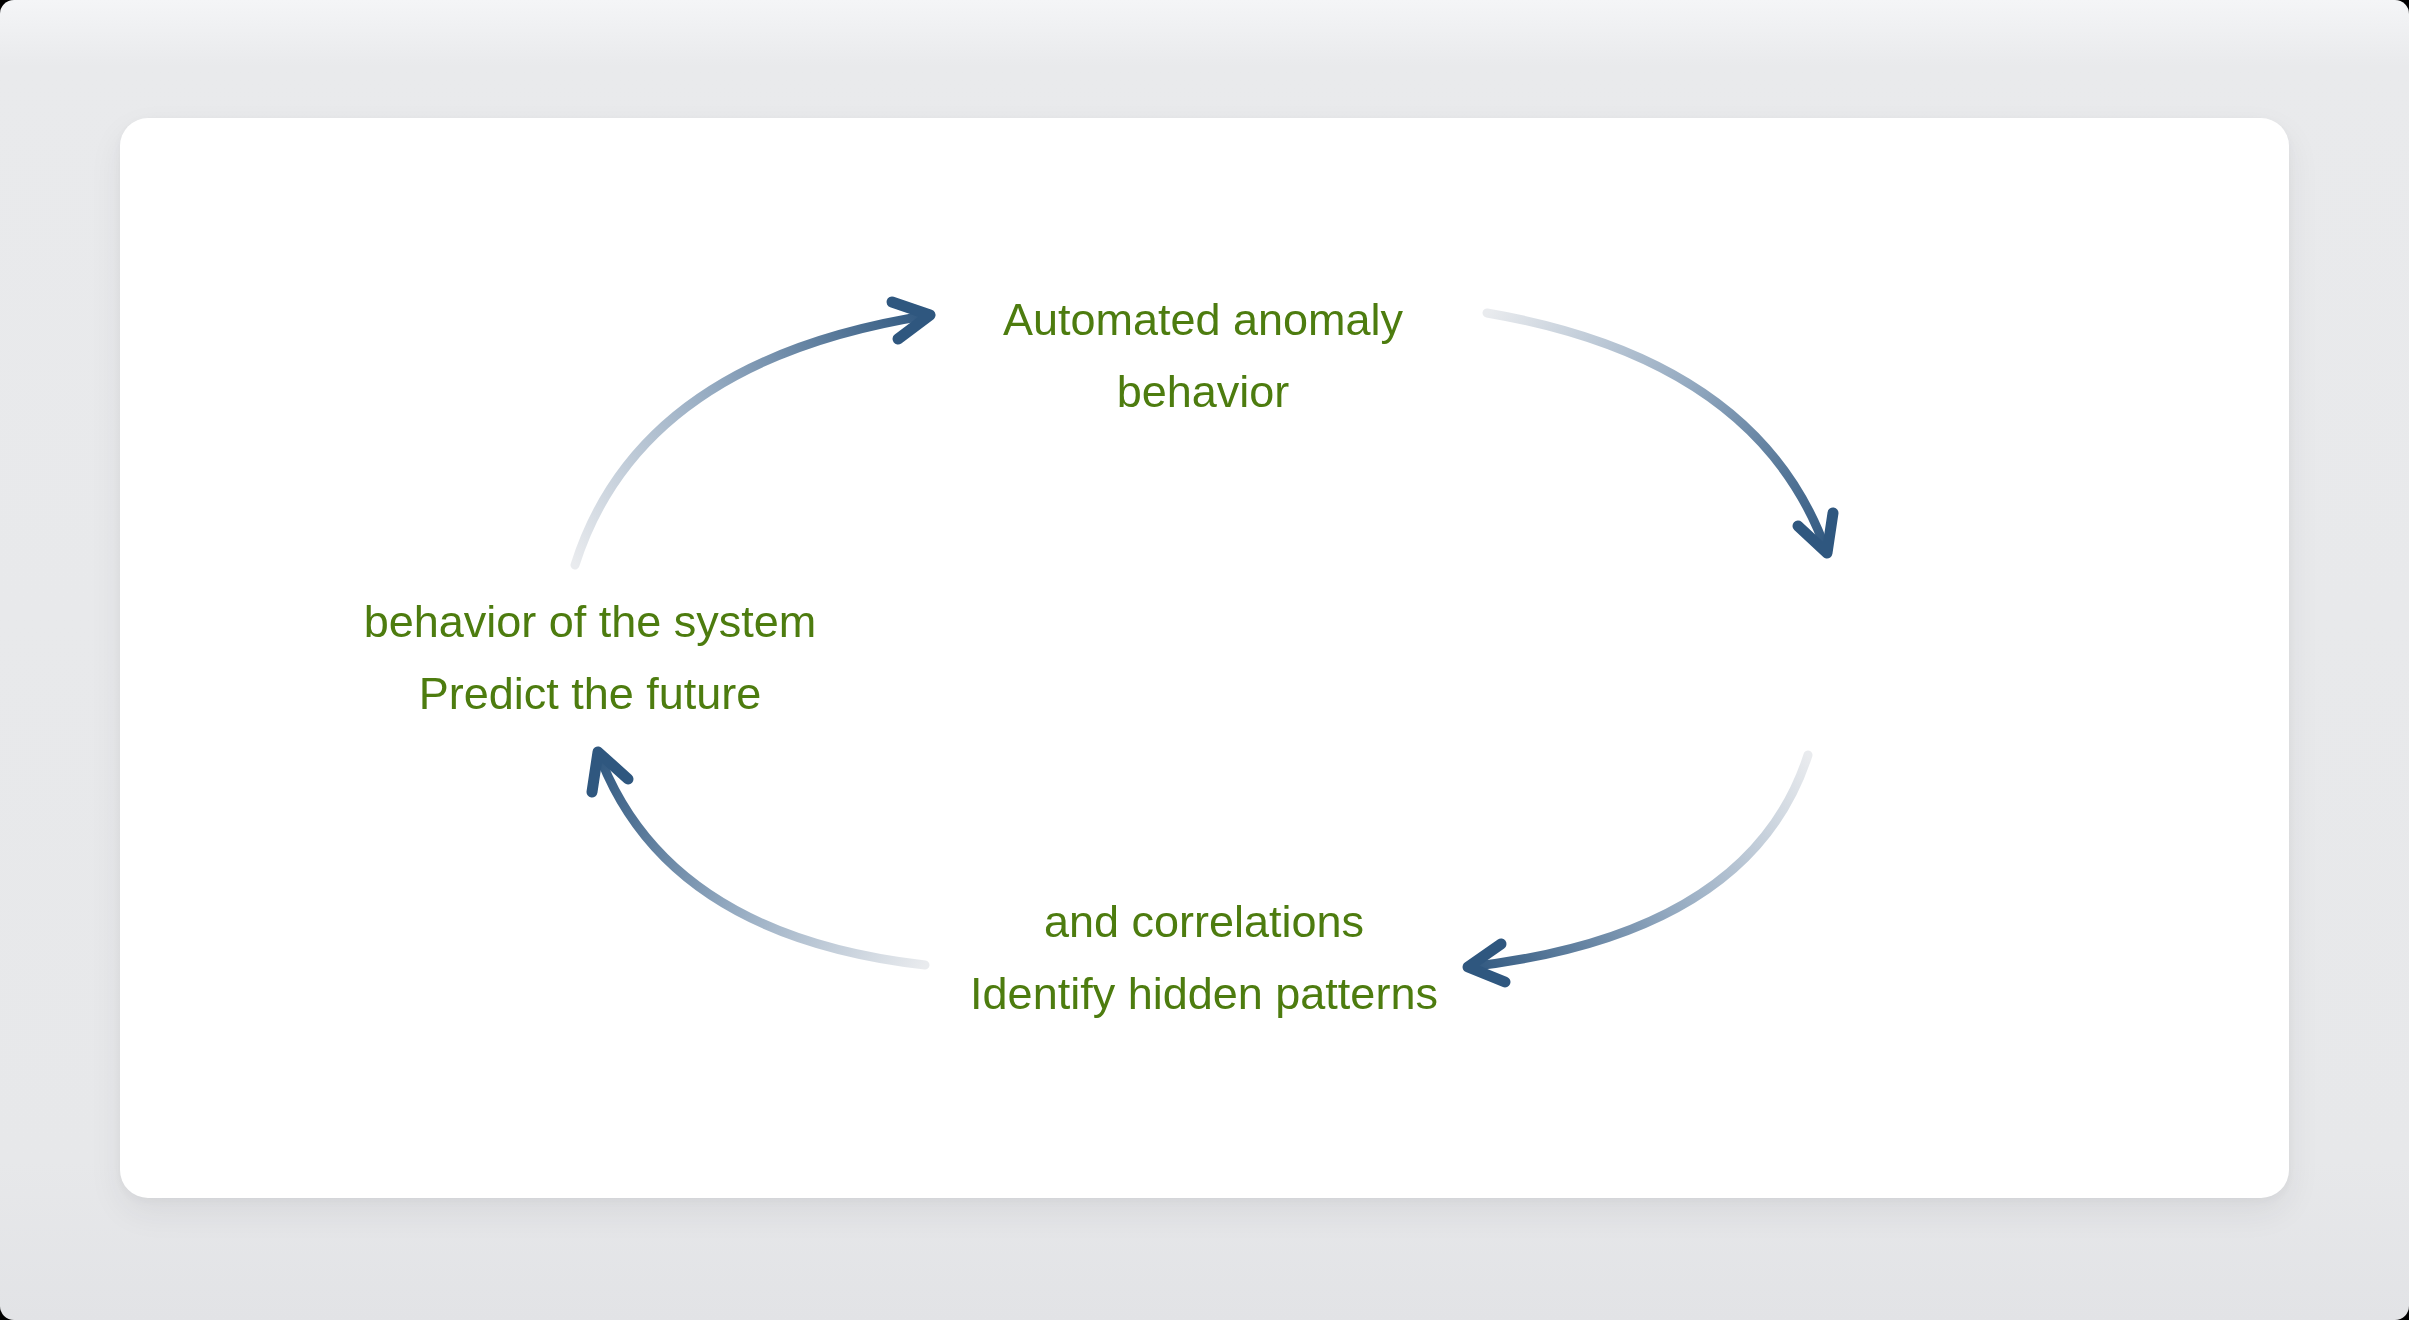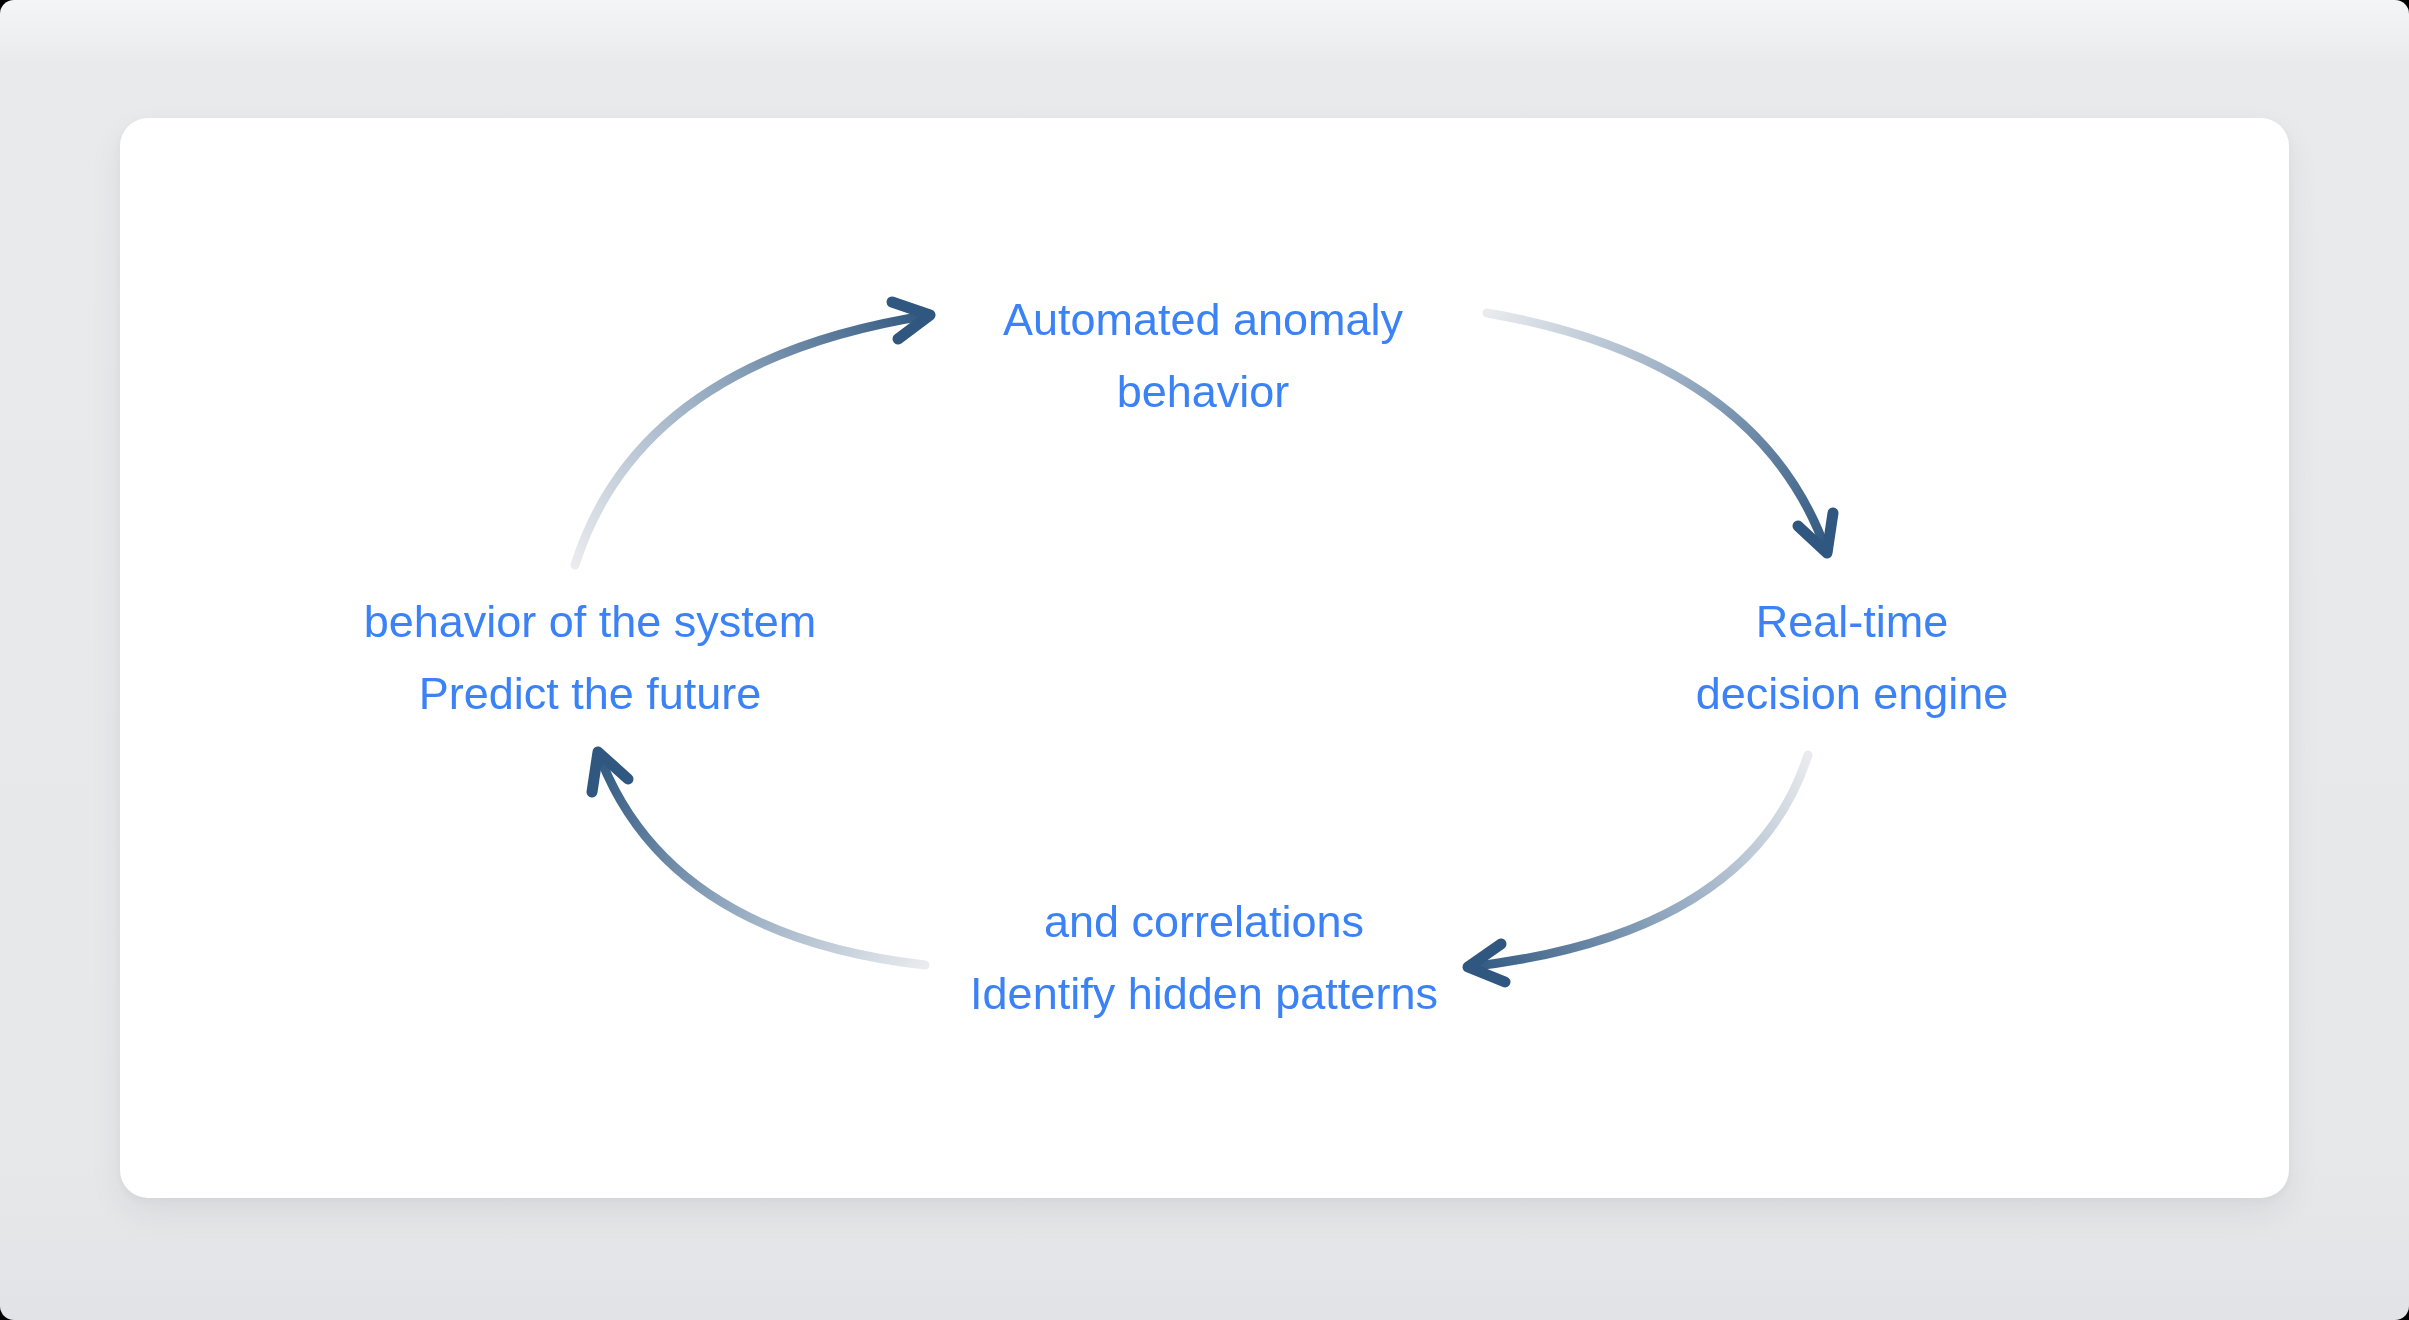--- a/index.html
+++ b/index.html
@@ -43,21 +43,21 @@
     fill: none;
     stroke: #2f577f;
     stroke-width: 11;
     stroke-linecap: round;
     stroke-linejoin: round;
   }
   .node {
     position: absolute;
     transform: translate(-50%, -50%);
     text-align: center;
-    color: #3b82f6;
+    color: #4d7c0f;
     font-size: 45px;
     line-height: 72px;
     font-weight: 400;
     white-space: nowrap;
   }
   .node .line { display: block; }
   
   .node-top    { left: 1083px; top: 238px; }
   .node-right  { left: 1732px; top: 540px; }
   .node-bottom { left: 1084px; top: 840px; }
@@ -112,24 +112,20 @@
         <path class="edge-curve" stroke="url(#grad4)" d="M 805 847 Q 545 817 478 634"></path>
         <path class="edge-head" d="M 472 674 L 478 634 L 508 661" stroke="#2f577f"></path>
       </g>
     </svg>
 
     <div class="node node-top">
       <span class="line">Automated anomaly</span>
       <span class="line">behavior</span>
     </div>
 
-    <div class="node node-right">
-      <span class="line">Real-time</span>
-      <span class="line">decision engine</span>
-    </div>
 
     <div class="node node-bottom">
       <span class="line">and correlations</span>
       <span class="line">Identify hidden patterns</span>
     </div>
 
     <div class="node node-left">
       <span class="line">behavior of the system</span>
       <span class="line">Predict the future</span>
     </div>

